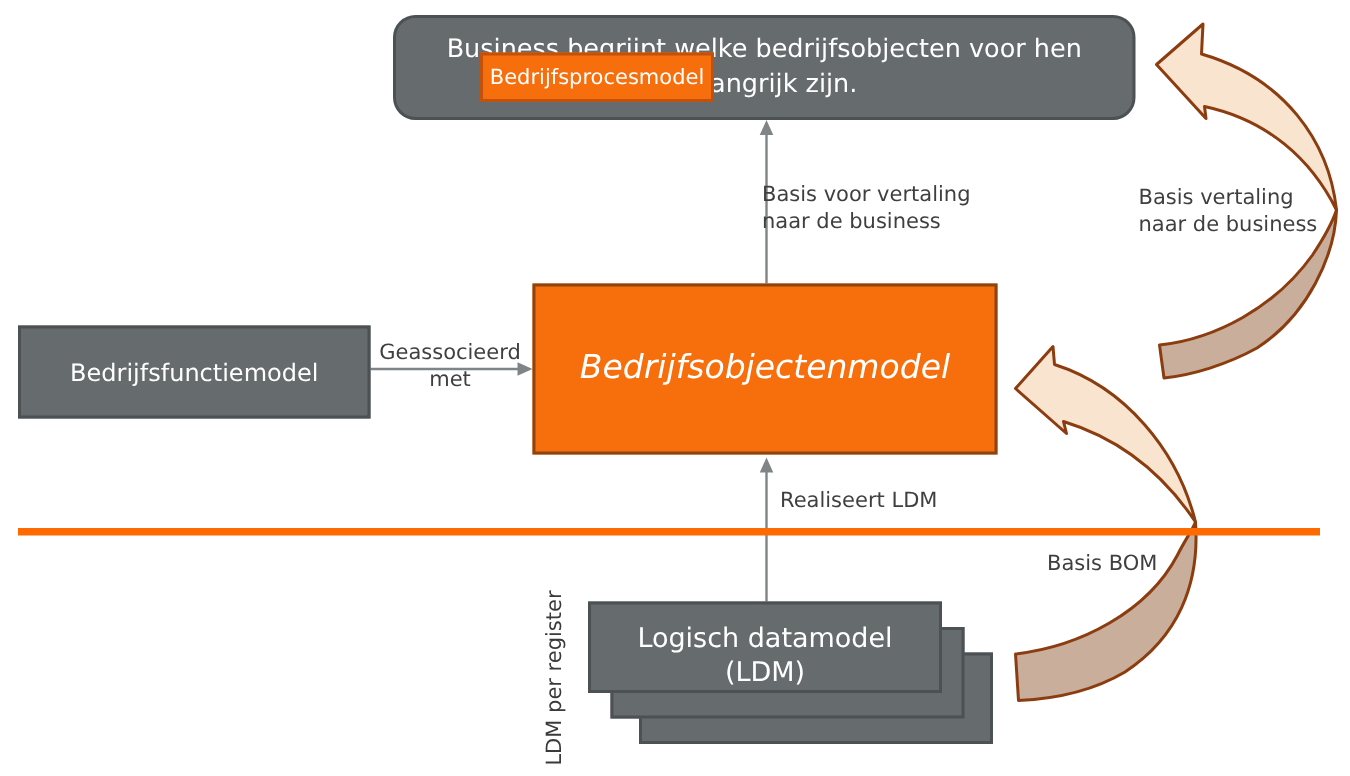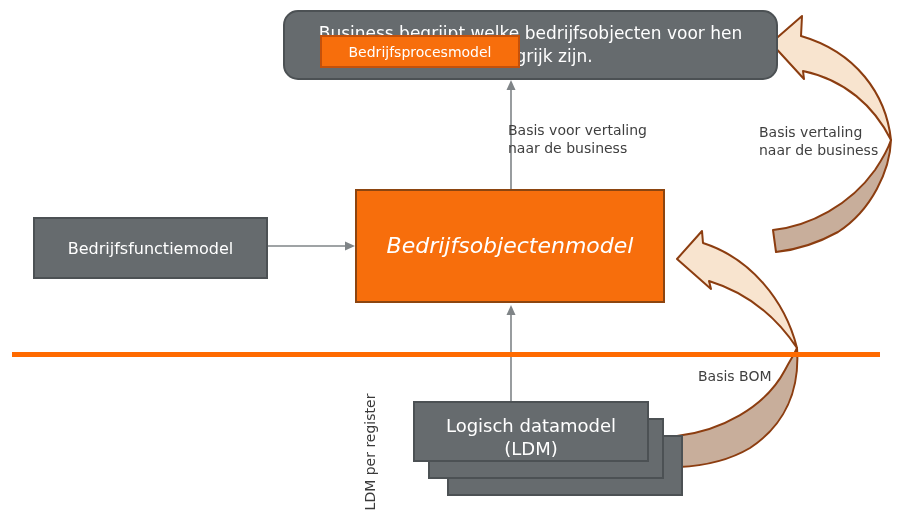--- a/index.html
+++ b/index.html
@@ -10,24 +10,24 @@
   .overlay{position:absolute;left:0;top:0;width:900px;height:517px;z-index:1;}
   .gline{stroke:var(--arrow-gray);stroke-width:1.6;fill:none;}
   .ghead{fill:var(--arrow-gray);stroke:none;}
   .curve-light{fill:var(--curve-light);stroke:var(--curve-stroke);stroke-width:2;stroke-linejoin:round;}
   .curve-dark{fill:var(--curve-dark);stroke:var(--curve-stroke);stroke-width:2;stroke-linejoin:round;}
   .divider{position:absolute;left:12px;top:352px;width:868px;height:5px;background:var(--divider);z-index:2;}
   .box{
     position:absolute;box-sizing:border-box;display:flex;flex-direction:column;
     align-items:center;justify-content:center;text-align:center;color:#fff;z-index:3;
   }
-  .graybox{background:var(--box-gray);border:2px solid var(--box-border);margin-left:21px;}
+  .graybox{background:var(--box-gray);border:2px solid var(--box-border);}
   .note{left:262px;top:10px;width:495px;height:70px;border-radius:15px;
         font-size:17px;line-height:23px;justify-content:flex-start;padding-top:10px;}
-  .proces{left:320px;top:35px;width:200px;height:33px;background:var(--orange);
+  .proces{left:320px;top:35px;width:156px;height:33px;background:var(--orange);
         border:2px solid var(--orange-border-red);font-size:14px;z-index:4;}
   .bom{left:355px;top:189px;width:310px;height:114px;background:var(--orange);
         border:2px solid var(--orange-border-dark);font-size:22px;line-height:30px;font-style:italic;}
   .bfm{left:12px;top:217px;width:235px;height:62px;font-size:16px;}
   .ldm{width:236px;height:61px;justify-content:flex-end;}
   .ldm-back{left:426px;top:435px;}
   .ldm-mid{left:407px;top:418px;}
   .ldm-front{left:392px;top:401px;font-size:18px;line-height:23px;z-index:4;}
   .lbl{position:absolute;color:var(--label-text);font-size:14px;line-height:18px;z-index:4;white-space:nowrap;}
   .lbl-basis{left:508px;top:121px;}
@@ -91,23 +91,28 @@
   </div>
 
   <div class="box graybox ldm ldm-back"></div>
   <div class="box graybox ldm ldm-mid"></div>
   <div class="box graybox ldm ldm-front">
     <div>Logisch datamodel</div>
     <div>(LDM)</div>
   </div>
   <div class="ldm-side">LDM per register</div>
 
+  <div class="lbl lbl-geass">
+    <div>Geassocieerd</div>
+    <div>met</div>
+  </div>
   <div class="lbl lbl-basis">
     <div>Basis voor vertaling</div>
     <div>naar de business</div>
   </div>
+  <div class="lbl lbl-realiseert">Realiseert LDM</div>
   <div class="lbl lbl-input-vert">
     <div>Basis vertaling</div>
     <div>naar de business</div>
   </div>
   <div class="lbl lbl-input-bom">Basis BOM</div>
 
 </div>
 
 </body></html>

